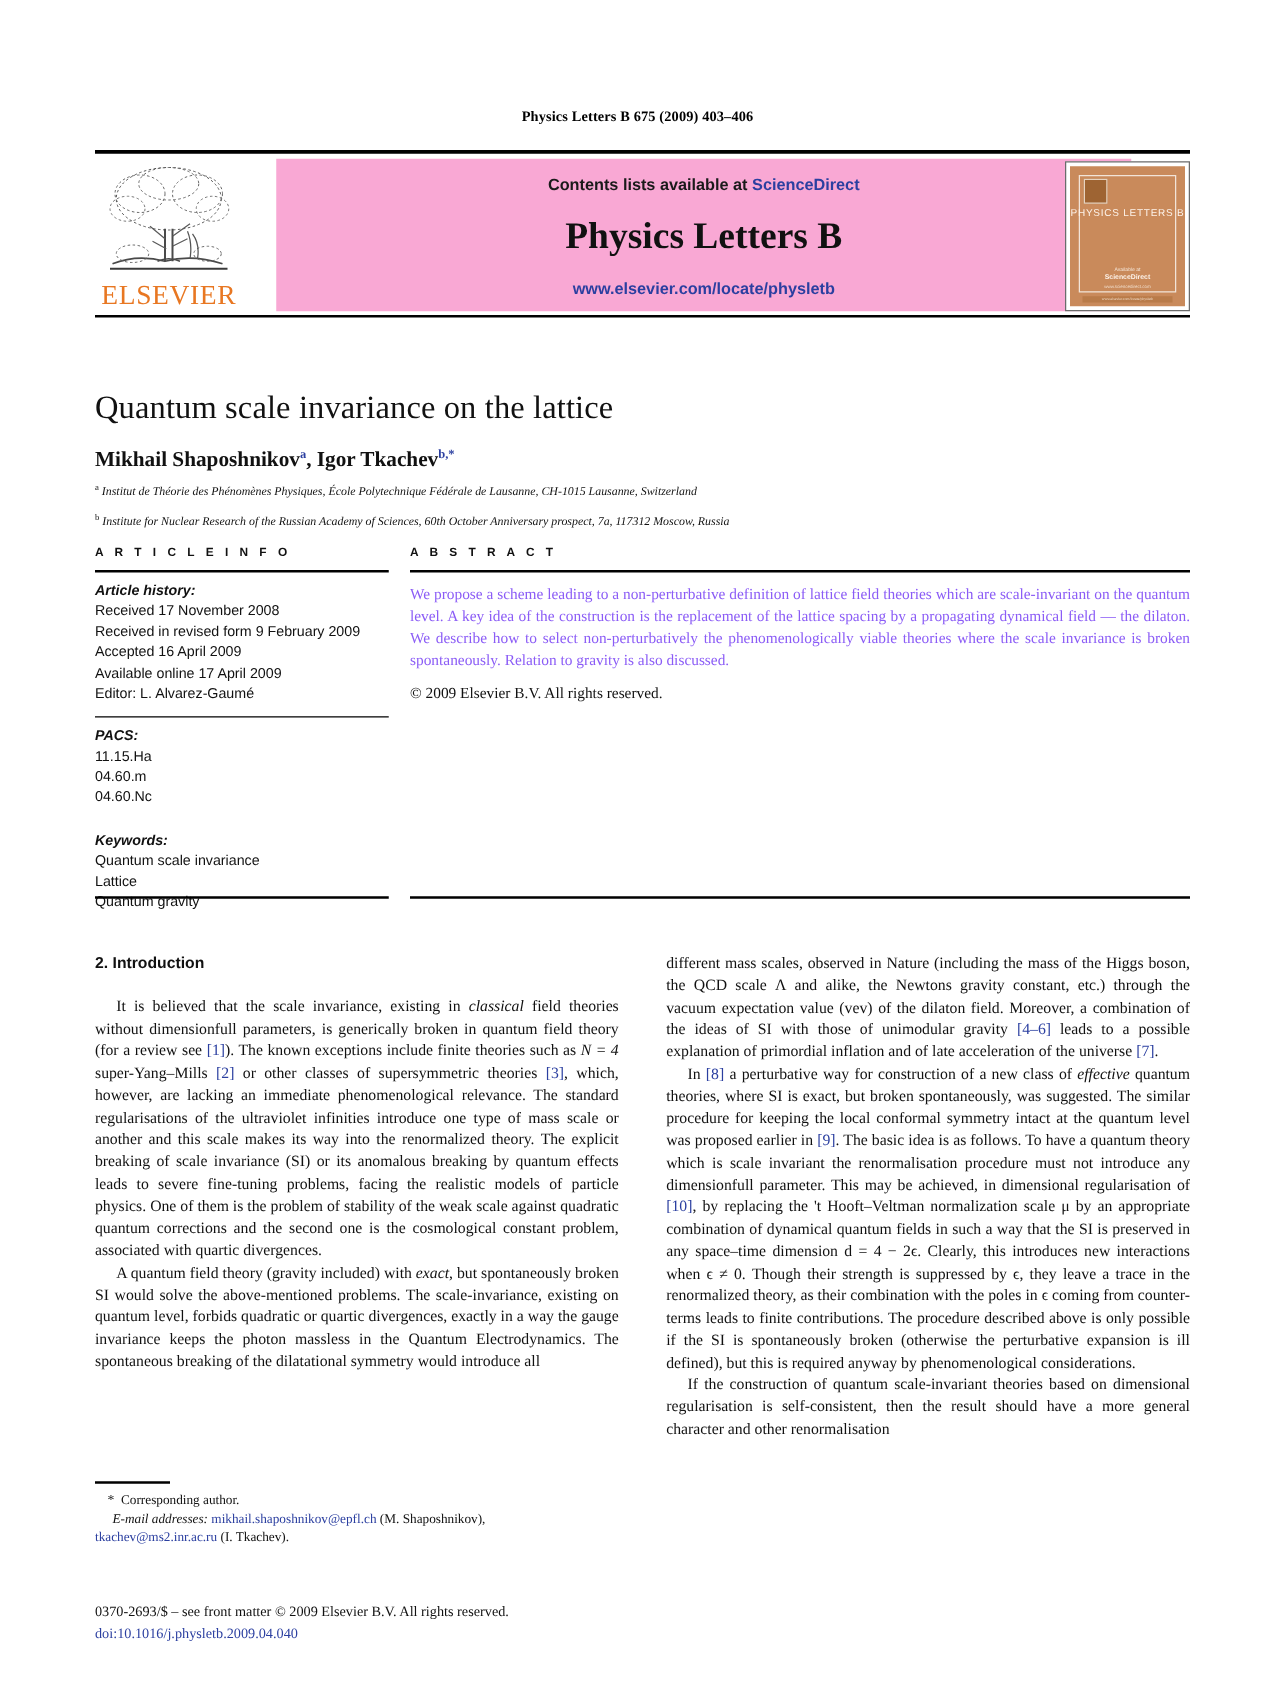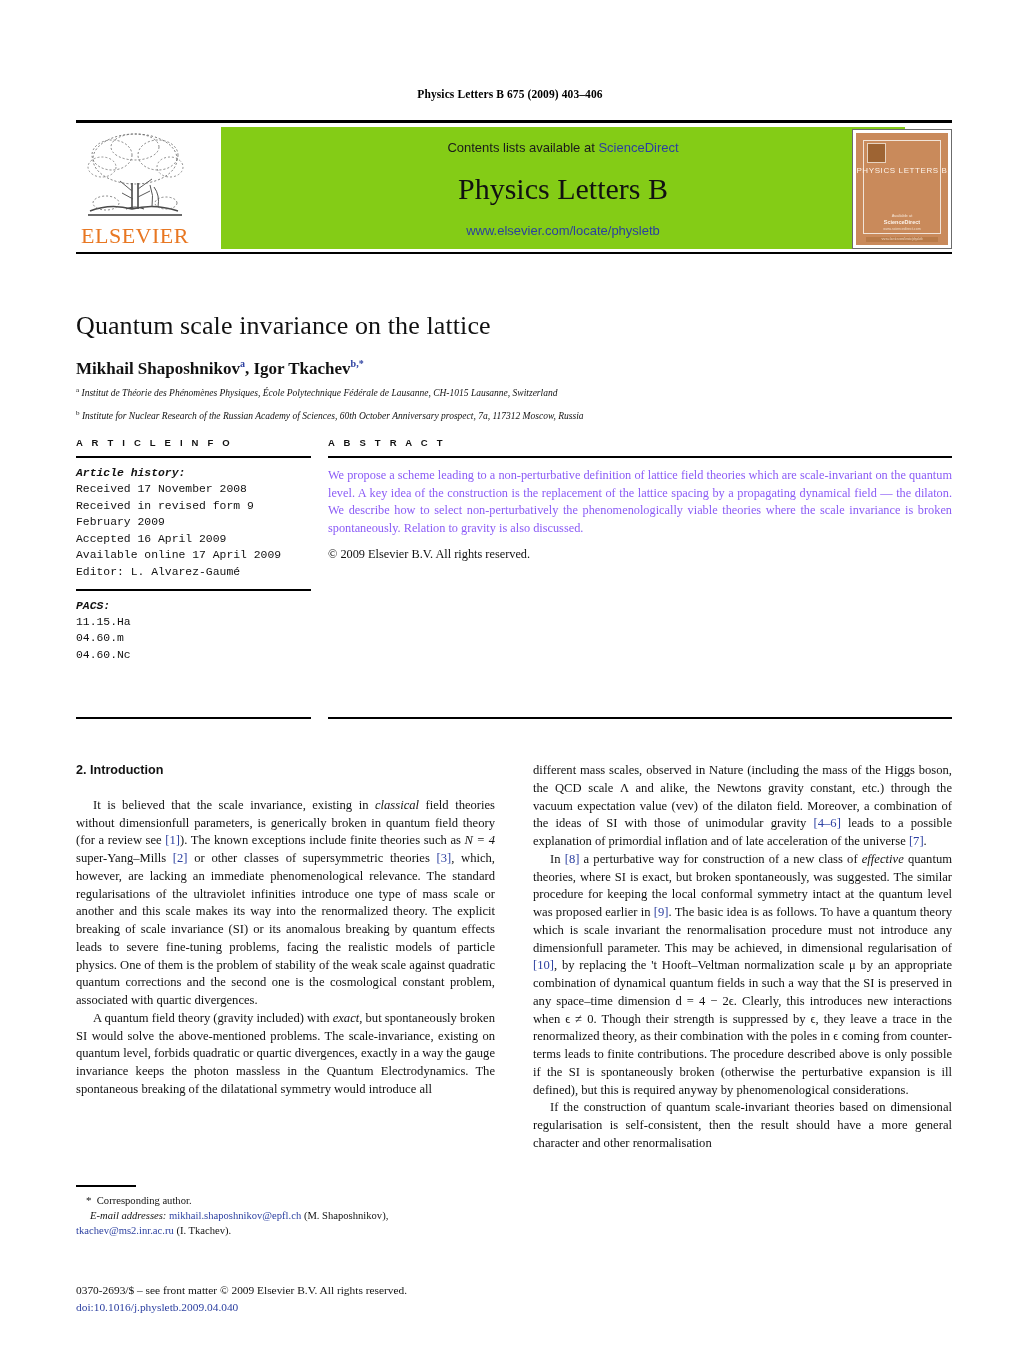--- a/index.html
+++ b/index.html
@@ -74,21 +74,22 @@
     font-weight: normal;
     letter-spacing: 0.5px;
     color: #E87722;
   }
   .journal-banner {
     position: absolute;
     left: 145px;
     top: 0;
     width: 684px;
     height: 122px;
-    background: #84cc16;
+    background: #f9a8d4;
+    font-weight: bold;
   }
   .contents-line {
     position: absolute;
     top: 13px;
     left: 0; right: 0;
     text-align: center;
     font-family: "Liberation Sans", sans-serif;
     font-size: 13px;
     color: #1a1a1a;
   }
@@ -268,21 +269,21 @@
     background: #000;
     margin-top: 8px;
   }
   .hr-thin {
     height: 1.6px;
     background: #000;
     margin-top: 9px;
   }
   .info-group {
     margin-top: 7px;
-    font-family: Liberation Mono, monospace;
+    font-family: Liberation Sans, sans-serif;
     font-size: 11.4px;
     line-height: 1.44;
     color: #111;
   }
   .info-group .gt {
     font-style: italic;
     font-weight: bold;
   }
   .abs-text {
     margin-top: 9px;
@@ -474,20 +475,26 @@
         <div>Available online 17 April 2009</div>
         <div>Editor: L. Alvarez-Gaumé</div>
       </div>
       <div class="hr-thin"></div>
       <div class="info-group">
         <div class="gt">PACS:</div>
         <div>11.15.Ha</div>
         <div>04.60.m</div>
         <div>04.60.Nc</div>
       </div>
+      <div class="info-group" style="margin-top:18px">
+        <div class="gt">Keywords:</div>
+        <div>Quantum scale invariance</div>
+        <div>Lattice</div>
+        <div>Quantum gravity</div>
+      </div>
     </div>
 
     <div class="col-abs">
       <div class="sec-caps">A B S T R A C T</div>
       <div class="hr-thick"></div>
       <div class="abs-text">We propose a scheme leading to a non-perturbative definition of lattice field theories which are scale-invariant on the quantum level. A key idea of the construction is the replacement of the lattice spacing by a propagating dynamical field — the dilaton. We describe how to select non-perturbatively the phenomenologically viable theories where the scale invariance is broken spontaneously. Relation to gravity is also discussed.</div>
       <div class="abs-copy">© 2009 Elsevier B.V. All rights reserved.</div>
     </div>
 
     <div class="info-rule-bottom"></div>

